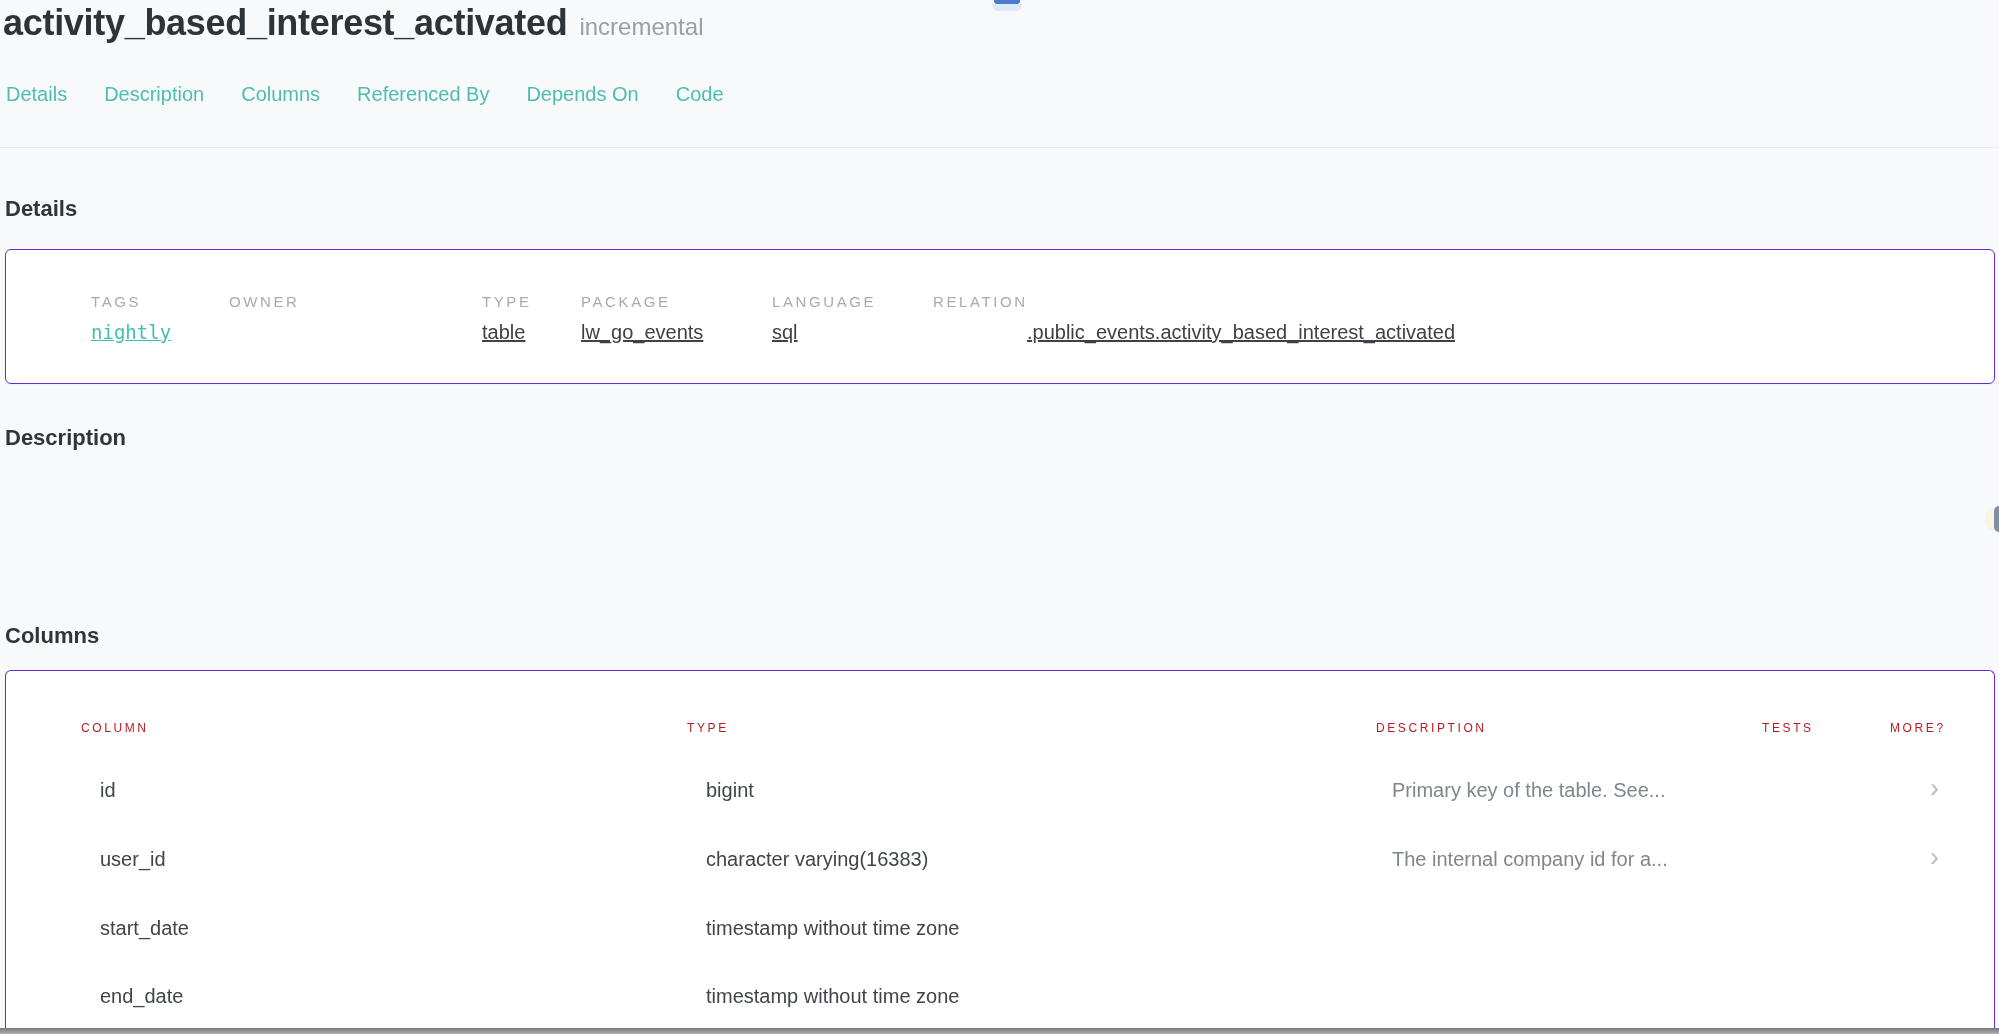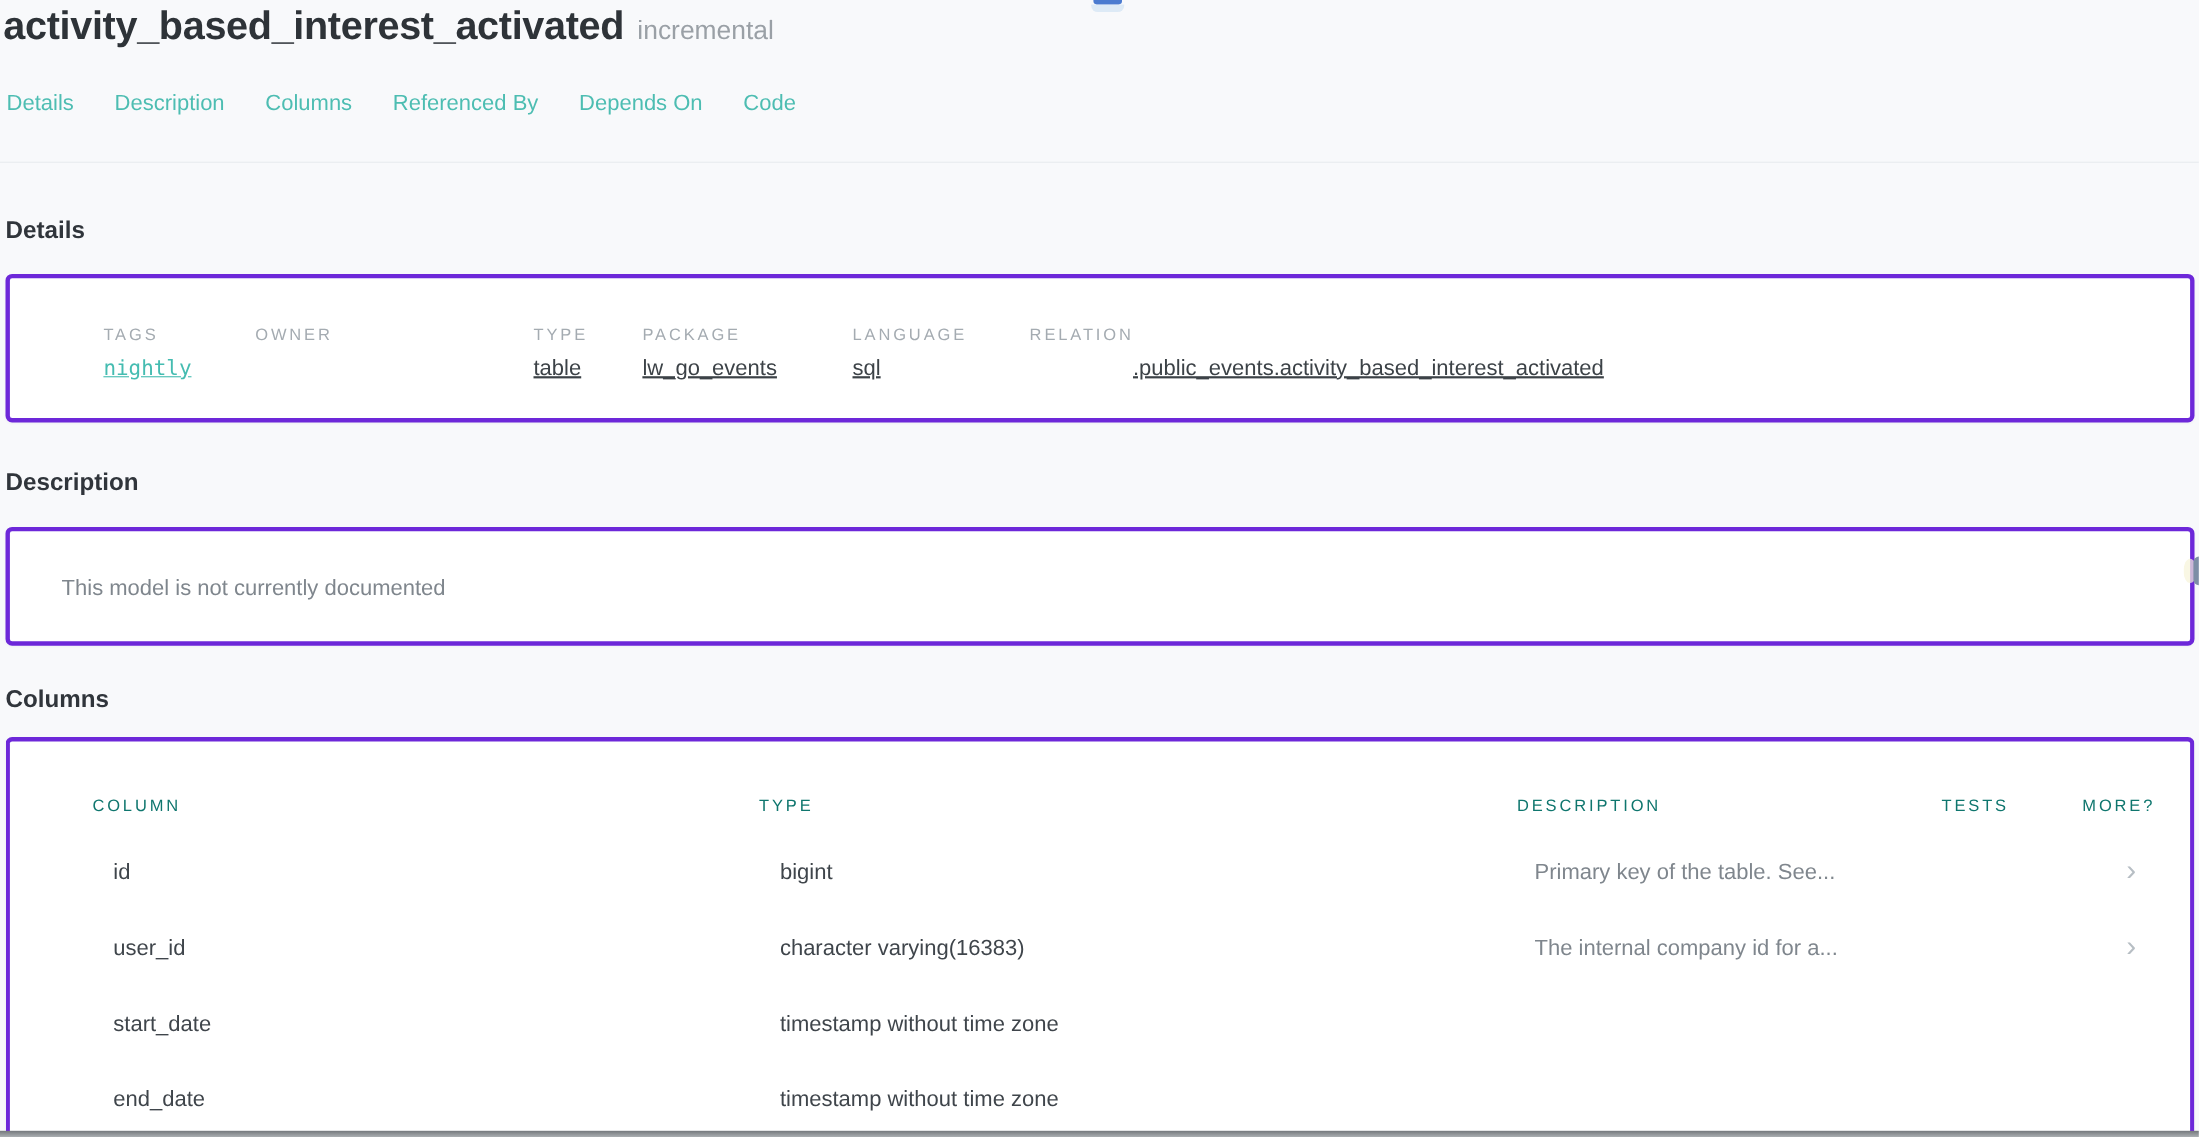--- a/index.html
+++ b/index.html
@@ -40,21 +40,21 @@
     position: absolute; left: 5px;
     font-size: 22px; font-weight: bold; color: #30353b;
   }
   #details-heading { top: 196px; }
   #description-heading { top: 425px; }
   #columns-heading { top: 623px; }
 
   .card {
     position: absolute; left: 5px; width: 1990px;
     background: #ffffff;
-    border: 4px solid #6d28d9;
+    border: 1px solid #6d28d9;
     border-radius: 6px;
     box-shadow: 0 1px 2px rgba(40,50,60,0.03);
     box-sizing: border-box;
   }
   #details-card { top: 249px; height: 135px; }
   #description-card { top: 479px; height: 108px; }
   #columns-card { top: 670px; height: 380px; border-bottom: none; border-radius: 6px 6px 0 0; }
 
   
   .detail-field { position: absolute; top: 0; height: 100%; }
@@ -93,21 +93,21 @@
     background: #7d8ea6; border-radius: 5px 0 0 5px;
   }
   .edit-clip .glow {
     position: absolute; left: 0; top: 3px; width: 12px; height: 22px;
     background: #f7f3d8; border-radius: 50%; opacity: .7;
   }
 
   
   .col-header {
     position: absolute; top: 50px;
-    font-size: 15px; letter-spacing: 2.6px; color: #0f766e; white-space: nowrap;
+    font-size: 12px; letter-spacing: 2.6px; color: #b91c1c; white-space: nowrap;
   }
   .t-row { position: absolute; left: 16px; width: 100%; height: 48px; cursor: pointer; }
   #row-0 { top: 96px; }
   #row-1 { top: 165px; }
   #row-2 { top: 234px; }
   #row-3 { top: 302px; }
   .t-cell { position: absolute; top: 12px; font-size: 20px; white-space: nowrap; }
   .cell-name  { left: 78px;  color: #3f454b; }
   .cell-type  { left: 684px; color: #3f454b; }
   .cell-desc  { left: 1370px; color: #7f868d; }
@@ -172,23 +172,20 @@
       <span class="detail-value">sql</span>
     </div>
     <div class="detail-field" id="field-relation">
       <span class="detail-label">RELATION</span>
       <span class="detail-value">.public_events.activity_based_interest_activated</span>
     </div>
   </div>
 
   <div class="section-heading" id="description-heading">Description</div>
 
-  <div class="card" id="description-card">
-    <div class="description-body">This model is not currently documented</div>
-  </div>
 
   <div class="edit-clip">
     <div class="glow"></div>
     <div class="blob"></div>
   </div>
 
   <div class="section-heading" id="columns-heading">Columns</div>
 
   <div class="card" id="columns-card">
     <span class="col-header h-column">COLUMN</span>

